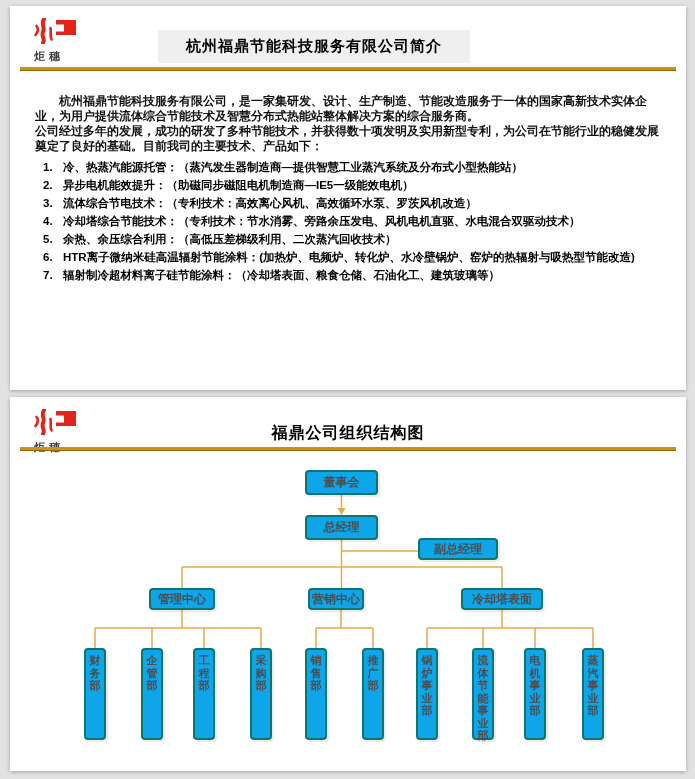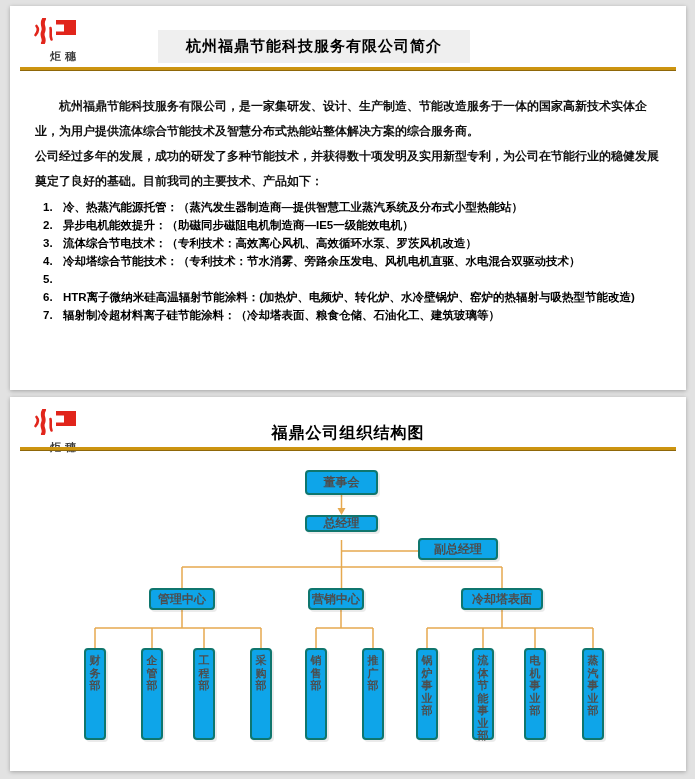--- a/index.html
+++ b/index.html
@@ -15,21 +15,21 @@
     background:#ffffff;
     box-shadow:0 1px 4px rgba(0,0,0,.28);
   }
   #card1{top:6px;height:384px;}
   #card2{top:397px;height:374px;}
 
   
   .logo{position:absolute;left:22px;top:12px;width:60px;text-align:left;}
   .logo-text{
     font-size:11px;font-weight:bold;color:#3d3d3d;
-    letter-spacing:4px;margin-top:1px;margin-left:18px;
+    letter-spacing:4px;margin-top:1px;margin-left:2px;
   }
 
   
   .title-band{
     position:absolute;left:148px;top:24px;width:312px;height:33px;
     background:#efefef;display:flex;align-items:center;justify-content:center;
   }
   .doc-title{
     font-size:15px;font-weight:bold;color:#000000;letter-spacing:1px;text-align:right;
   }
@@ -42,21 +42,21 @@
     background:#cc9410;border-bottom:1px solid #8f6709;
   }
   #card1 .gold-rule{top:61px;}
   #card2 .gold-rule{top:50px;}
 
   
   .body-text{
     position:absolute;left:25px;right:22px;top:88px;
     color:#111;
   }
-  .para{font-size:12px;line-height:25px;font-weight:600;margin:0;}
+  .para{font-size:12px;line-height:15px;font-weight:600;margin:0;}
   .indent{text-indent:2em;}
   .prod-list{margin:4px 0 2px 0;}
   .prod-item{
     display:flex;font-size:11.5px;line-height:18px;font-weight:700;color:#000;
   }
   .prod-num{width:20px;flex:0 0 20px;text-align:left;margin-left:8px;}
   .closing{margin-top:5px;}
 
   
   .chart{position:absolute;left:0;top:0;width:676px;height:374px;}
@@ -117,20 +117,21 @@
       <div class="prod-item">
         <span class="prod-num">3.</span>
         <span>流体综合节电技术：（专利技术：高效离心风机、高效循环水泵、罗茨风机改造）</span>
       </div>
       <div class="prod-item">
         <span class="prod-num">4.</span>
         <span>冷却塔综合节能技术：（专利技术：节水消雾、旁路余压发电、风机电机直驱、水电混合双驱动技术）</span>
       </div>
       <div class="prod-item">
         <span class="prod-num">5.</span>
+        <span>余热、余压综合利用：（高低压差梯级利用、二次蒸汽回收技术）</span>
       </div>
       <div class="prod-item">
         <span class="prod-num">6.</span>
         <span>HTR离子微纳米硅高温辐射节能涂料：(加热炉、电频炉、转化炉、水冷壁锅炉、窑炉的热辐射与吸热型节能改造)</span>
       </div>
       <div class="prod-item">
         <span class="prod-num">7.</span>
         <span>辐射制冷超材料离子硅节能涂料：（冷却塔表面、粮食仓储、石油化工、建筑玻璃等）</span>
       </div>
     </div>
@@ -185,21 +186,21 @@
 
       <line class="cline" x1="492" y1="213" x2="492" y2="231"></line>
       <line class="cline" x1="417" y1="231" x2="583" y2="231"></line>
       <line class="cline" x1="417" y1="231" x2="417" y2="251"></line>
       <line class="cline" x1="473" y1="231" x2="473" y2="251"></line>
       <line class="cline" x1="525" y1="231" x2="525" y2="251"></line>
       <line class="cline" x1="583" y1="231" x2="583" y2="251"></line>
     </svg>
 
     <div class="node" style="left:295px;top:73px;width:73px;height:25px;">董事会</div>
-    <div class="node" style="left:295px;top:118px;width:73px;height:17px;font-family:Liberation Serif, serif;">总经理</div>
+    <div class="node" style="left:295px;top:118px;width:73px;height:25px;font-family:Liberation Serif, serif;">总经理</div>
     <div class="node" style="left:408px;top:141px;width:80px;height:22px;">副总经理</div>
 
     <div class="node" style="left:139px;top:191px;width:66px;height:22px;">管理中心</div>
     <div class="node" style="left:298px;top:191px;width:56px;height:22px;">营销中心</div>
     <div class="node" style="left:451px;top:191px;width:82px;height:22px;">冷却塔表面</div>
 
     <div class="node vbox" style="left:74px;top:251px;width:22px;height:92px;">
         <span class="vtext">财
 务
 部</span>

